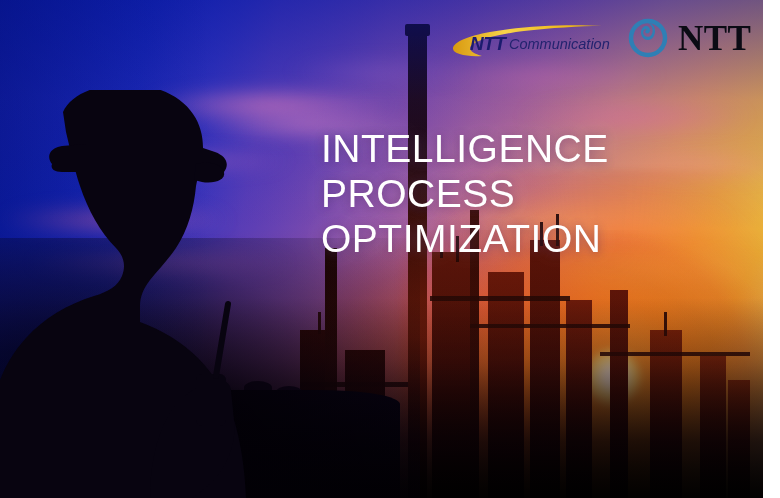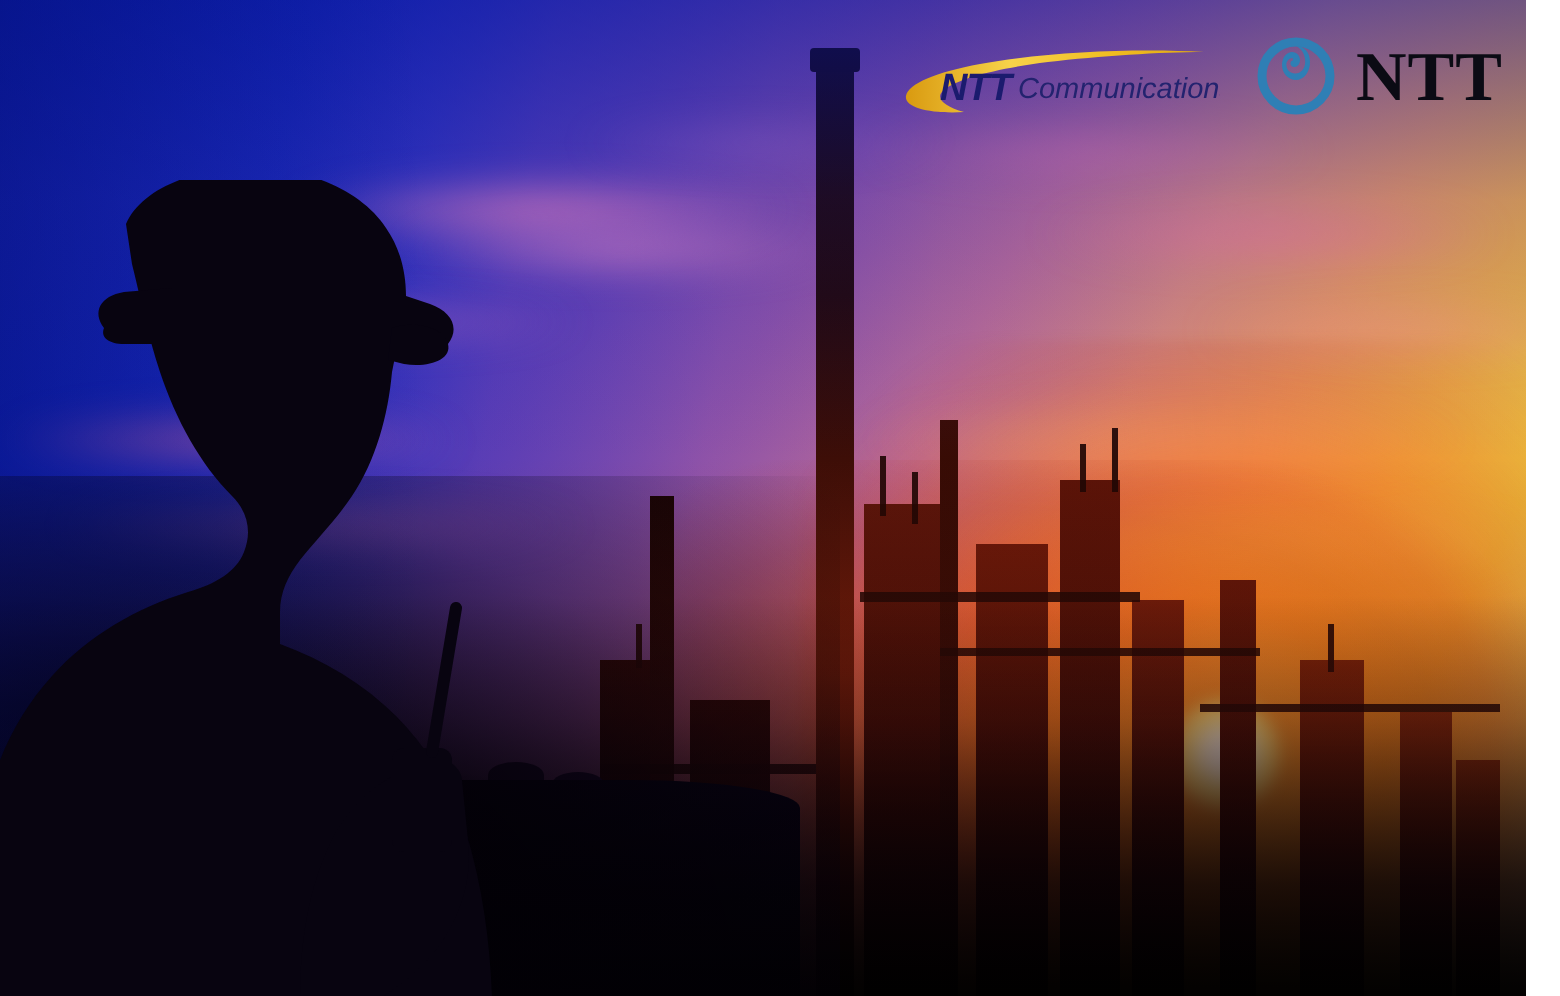--- a/index.html
+++ b/index.html
@@ -415,20 +415,22 @@
           C 236 346, 232 362, 224 376
           C 216 390, 204 400, 192 408
           Z"></path>
 
         <rect x="196" y="284" width="30" height="52" rx="6" fill="#080410"></rect>
 
         <path d="M 216 286 L 228 214" stroke="#080410" stroke-width="6" stroke-linecap="round" fill="none"></path>
       </svg>
     </div>
 
+    <div class="headline">INTELLIGENCE PROCESS
+OPTIMIZATION</div>
 
 
     <div class="logo-ntt-com">
       <svg width="158" height="36" viewBox="0 0 158 36" xmlns="http://www.w3.org/2000/svg">
         <defs>
           <linearGradient id="swooshGrad" x1="0" y1="0" x2="1" y2="0">
             <stop offset="0%" stop-color="#d99a10"></stop>
             <stop offset="35%" stop-color="#f7d34a"></stop>
             <stop offset="70%" stop-color="#f0bc20"></stop>
             <stop offset="100%" stop-color="#e0a814"></stop>

